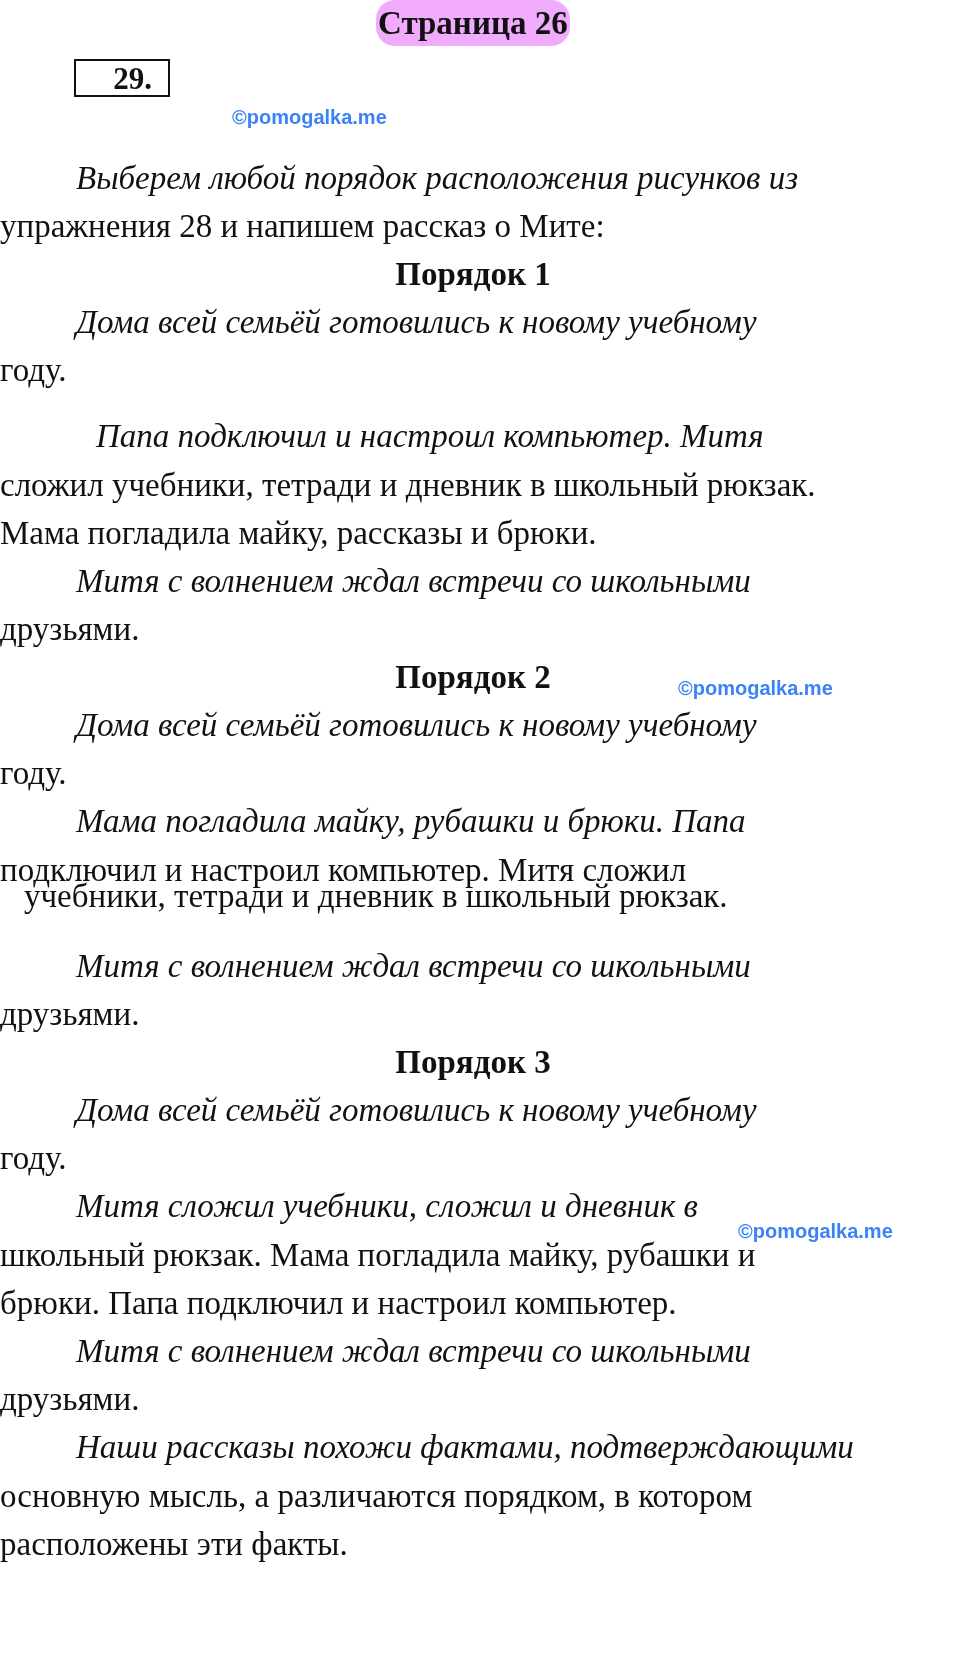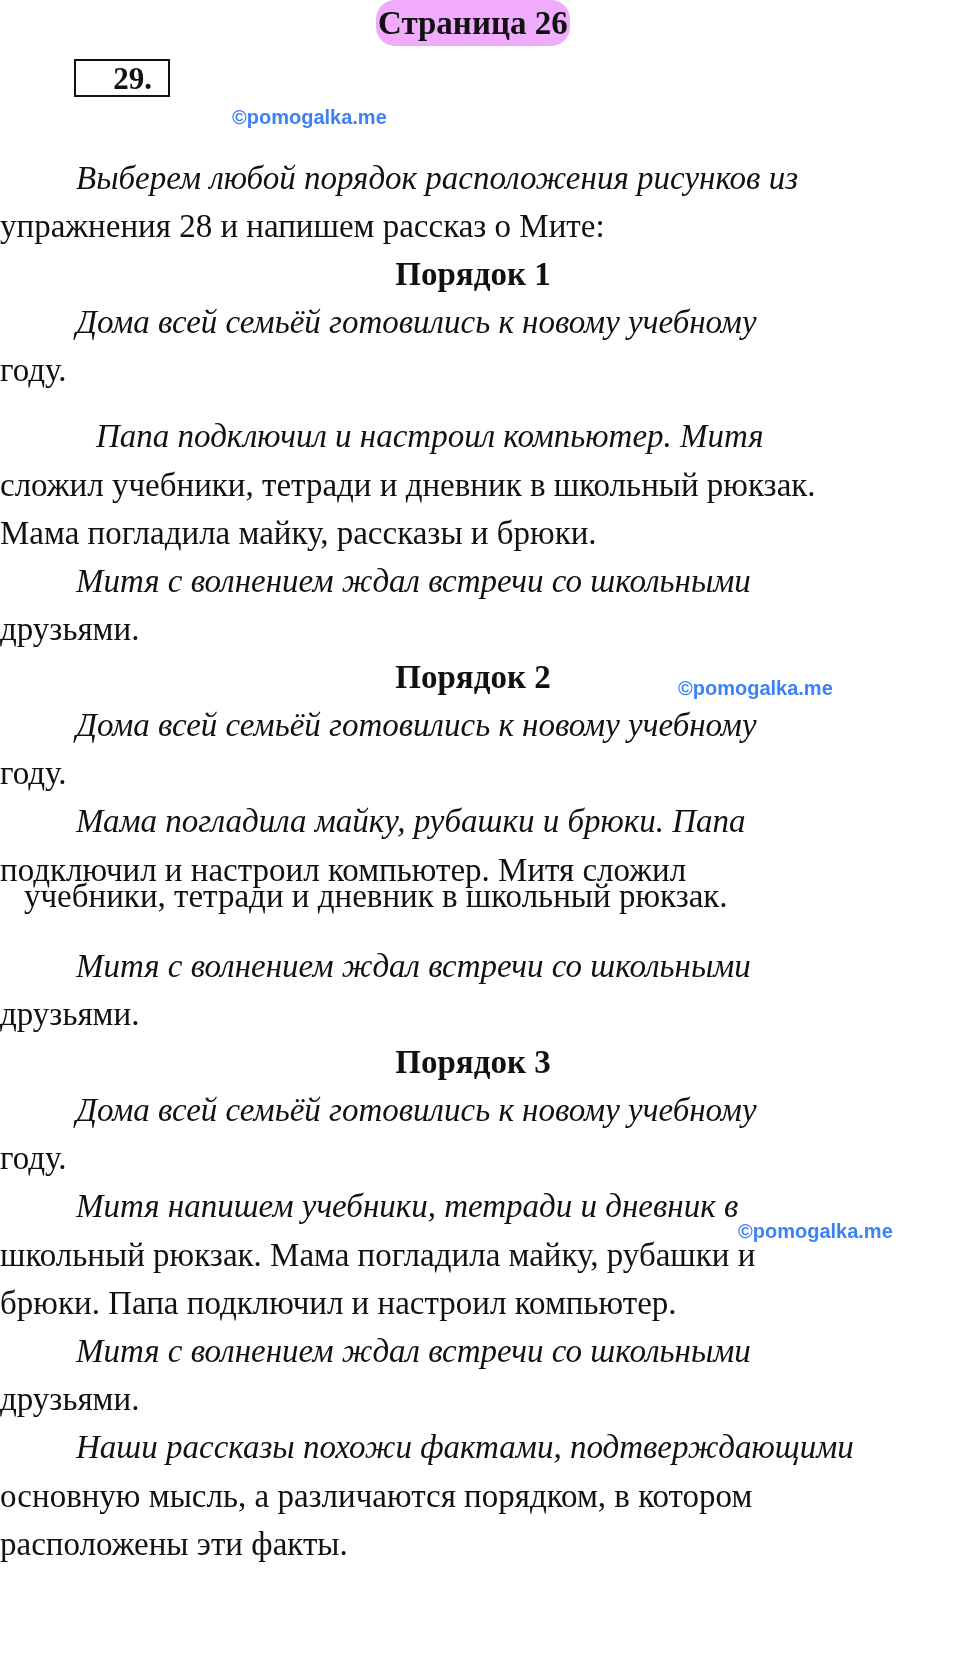--- a/index.html
+++ b/index.html
@@ -57,21 +57,21 @@
 <div class="line" style="top:753px;">году.</div>
 <div class="line indent" style="top:801px;">Мама погладила майку, рубашки и брюки. Папа</div>
 <div class="line" style="top:850px;text-align:right;">подключил и настроил компьютер. Митя сложил</div>
 <div class="line" style="top:876px;padding-left:24px;">учебники, тетради и дневник в школьный рюкзак.</div>
 <div class="line indent" style="top:946px;">Митя с волнением ждал встречи со школьными</div>
 <div class="line" style="top:994px;">друзьями.</div>
 
 <div class="heading" style="top:1042px;">Порядок 3</div>
 <div class="line indent" style="top:1090px;">Дома всей семьёй готовились к новому учебному</div>
 <div class="line" style="top:1138px;">году.</div>
-<div class="line indent" style="top:1186px;">Митя напишем учебники, тетради и дневник в</div>
+<div class="line indent" style="top:1186px;">Митя сложил учебники, сложил и дневник в</div>
 <div class="wm" style="left:738px; top:1220px;">©pomogalka.me</div>
 <div class="line" style="top:1235px;">школьный рюкзак. Мама погладила майку, рубашки и</div>
 <div class="line" style="top:1283px;">брюки. Папа подключил и настроил компьютер.</div>
 <div class="line indent" style="top:1331px;">Митя с волнением ждал встречи со школьными</div>
 <div class="line" style="top:1379px;">друзьями.</div>
 
 <div class="line indent" style="top:1427px;">Наши рассказы похожи фактами, подтверждающими</div>
 <div class="line" style="top:1476px;">основную мысль, а различаются порядком, в котором</div>
 <div class="line" style="top:1524px;">расположены эти факты.</div>
 

